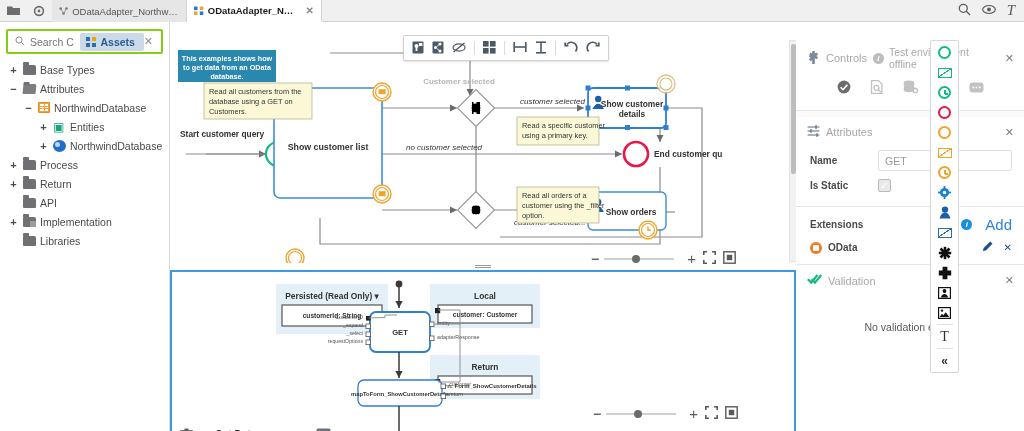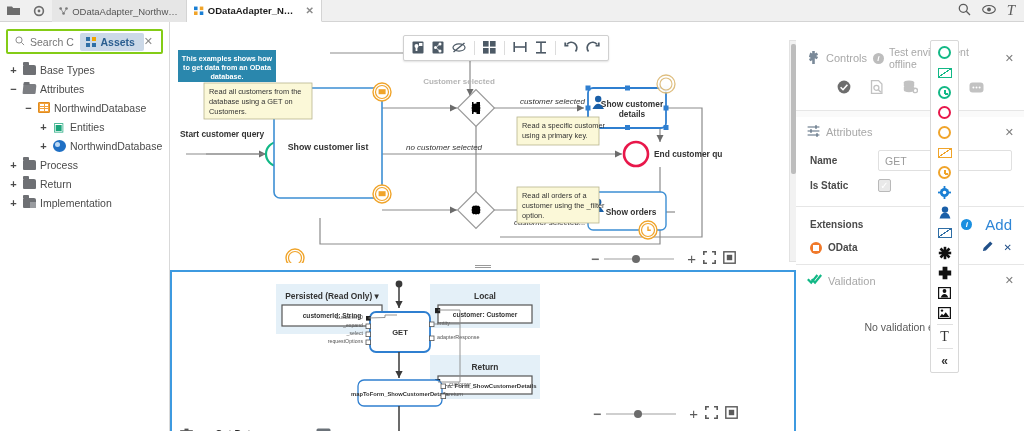--- a/index.html
+++ b/index.html
@@ -282,23 +282,33 @@
           <span class="tog">+</span>
           <span class="folder"></span>
           <span class="tlbl">Process</span>
         </div>
         <div class="tnode" style="padding-left: 0px;">
           <span class="tog">+</span>
           <span class="folder"></span>
           <span class="tlbl">Return</span>
         </div>
         <div class="tnode" style="padding-left: 0px;">
+          <span class="tog"></span>
+          <span class="folder"></span>
+          <span class="tlbl">API</span>
+        </div>
+        <div class="tnode" style="padding-left: 0px;">
           <span class="tog">+</span>
           <span class="folder impl"></span>
           <span class="tlbl">Implementation</span>
+        </div>
+        <div class="tnode" style="padding-left: 0px;">
+          <span class="tog"></span>
+          <span class="folder"></span>
+          <span class="tlbl">Libraries</span>
         </div>
       </div>
   </div>
 
   <div class="canvas-wrap">
 
     <div class="dtoolbar">
       <span>
         <svg width="12" height="13" viewBox="0 0 12 13">
             <rect x="0.5" y="0.5" width="11" height="12" rx="1" fill="#4d5a66"></rect>

